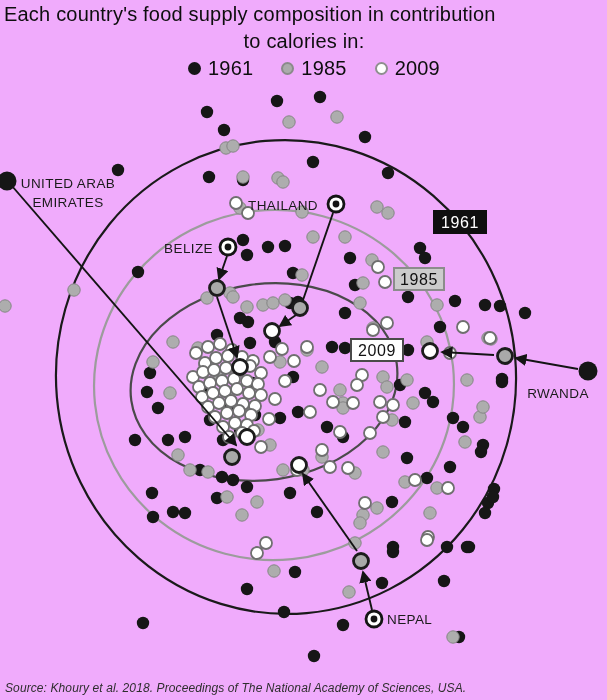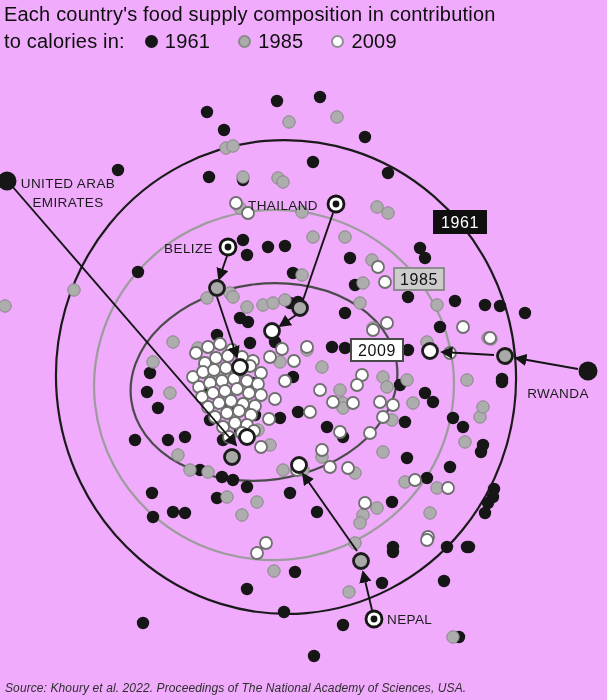--- a/index.html
+++ b/index.html
@@ -4,21 +4,21 @@
 <style>
   html,body{margin:0;padding:0;background:#fff;}
   .page{
     position:relative;width:607px;height:700px;background:#f0abfc;overflow:hidden;
     font-family:"Liberation Sans",sans-serif;
   }
   .title{
     position:absolute;top:1px;left:4px;width:600px;
     font-size:20px;color:#0e0e0e;line-height:27px;letter-spacing:0.2px;
   }
-  .title-row2{display:flex;align-items:center;}
+  .title-row2{display:flex;align-items:center;flex-direction:column;}
   .legend{display:flex;align-items:center;gap:28px;margin-left:20px;}
   .legend-item{display:flex;align-items:center;gap:7px;}
   .sw{border-radius:50%;display:inline-block;}
   .sw-solid-black{width:13px;height:13px;background:#161616;}
   .sw-solid-gray{width:9px;height:9px;background:#ababab;border:2px solid #8a8a8a;}
   .sw-open{width:9px;height:9px;background:#fff;border:2px solid #8f8f8f;}
   .chart-svg{position:absolute;left:0;top:0;}
   .country-label{font-size:13.5px;fill:#1b1b1b;letter-spacing:0.4px;font-family:"Liberation Sans",sans-serif;}
   .badge-text{font-size:16px;letter-spacing:0.6px;font-family:"Liberation Sans",sans-serif;}
   .source{
@@ -373,15 +373,15 @@
         <rect x="351" y="339" width="52" height="22" fill="#ffffff" stroke="#4a4a4a" stroke-width="2"></rect>
         <text x="377" y="355.5" fill="#111111" text-anchor="middle" class="badge-text">2009</text>
       </g>
       <text x="68" y="188" text-anchor="middle" class="country-label"><tspan x="68" dy="0">UNITED ARAB</tspan><tspan x="68" dy="19">EMIRATES</tspan></text>
       <text x="318" y="210" text-anchor="end" class="country-label"><tspan x="318" dy="0">THAILAND</tspan></text>
       <text x="213" y="253" text-anchor="end" class="country-label"><tspan x="213" dy="0">BELIZE</tspan></text>
       <text x="558" y="398" text-anchor="middle" class="country-label"><tspan x="558" dy="0">RWANDA</tspan></text>
       <text x="387" y="624" text-anchor="start" class="country-label"><tspan x="387" dy="0">NEPAL</tspan></text>
     </svg>
 
-  <div class="source">Source: Khoury et al. 2022. Proceedings of The National Academy of Sciences, USA.</div>
+  <div class="source">Source: Khoury et al. 2018. Proceedings of The National Academy of Sciences, USA.</div>
 
 </div>
 
 </body></html>

